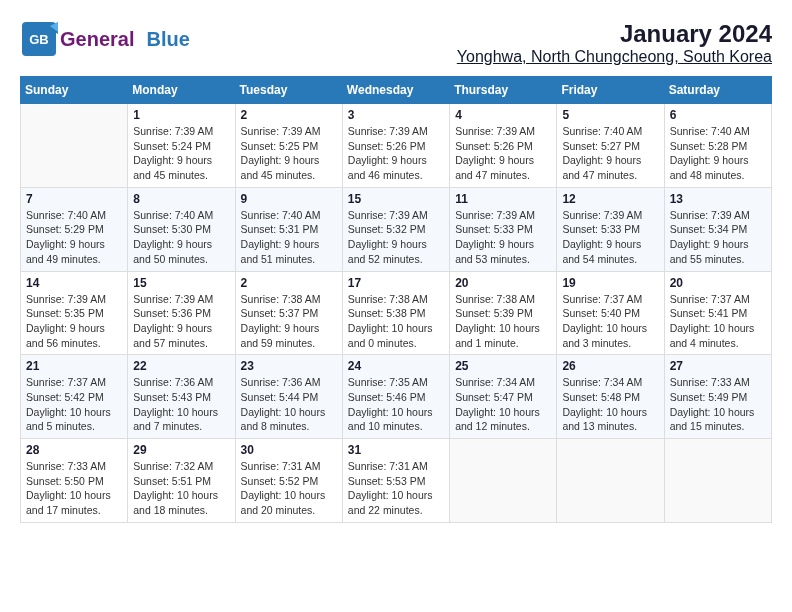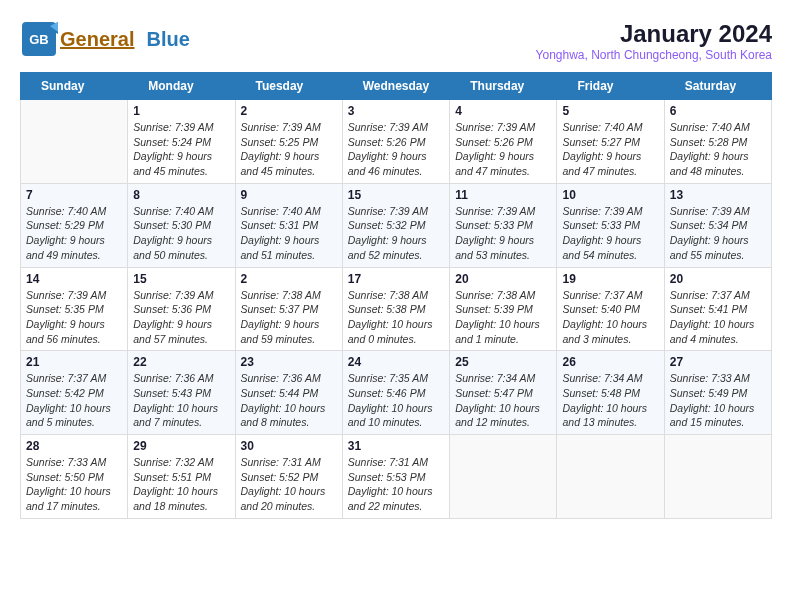--- a/index.html
+++ b/index.html
@@ -28,32 +28,33 @@
     }
     .title-section {
       text-align: right;
     }
     .month-title {
       font-size: 24px;
       font-weight: bold;
       color: #1a1a2e;
     }
     .location-title {
-      font-size: 12px;
-      color: #8b5cf6;
+      font-size: 16px;
+      color: #0f172a;
+      text-decoration: underline;
     }
     .calendar-table {
       width: 100%;
       border-collapse: collapse;
       font-size: 11px;
     }
     .calendar-table th {
       background: #2979b8;
       color: #fff;
-      padding: 6px 20px;
+      padding: 6px 4px;
       text-align: left;
       font-size: 12px;
       font-weight: bold;
       border: 1px solid #2979b8;
     }
     .calendar-table td {
       border: 1px solid #ddd;
       vertical-align: top;
       padding: 4px 5px;
       width: calc(100% / 7);
@@ -67,41 +68,40 @@
       font-weight: bold;
       font-size: 12px;
       color: #1a1a2e;
       display: block;
       margin-bottom: 2px;
     }
     .day-info {
       color: #333;
       font-size: 10.5px;
       line-height: 1.4;
-      font-style: italic;
     }
     .empty-cell {
       background: #f9f9f9 !important;
     }
   </style>
 </head>
 <body>
 
 <div class="header">
   <div class="logo">
     <div class="logo-wrapper">
       <svg width="38" height="38" viewBox="0 0 38 38">
         <rect x="2" y="2" width="34" height="34" rx="4" fill="#2979b8"></rect>
         <text x="19" y="24" text-anchor="middle" fill="white" font-size="13" font-weight="bold" font-family="Arial">GB</text>
         <polygon points="28,8 38,2 38,14" fill="#2979b8"></polygon>
         <polygon points="30,6 38,2 38,12" fill="#5aade8"></polygon>
       </svg>
       <div>
         <div style="font-size:20px; font-weight:bold; color:#1a1a2e; line-height:1.1;">
-          <span style="color:#a16207;text-decoration:underline;">General</span><span style="color:#2979b8;padding-left:12px;">Blue</span>
+          <span style="color:#701a75;">General</span><span style="color:#2979b8;padding-left:12px;">Blue</span>
         </div>
       </div>
     </div>
   </div>
   <div class="title-section">
     <div class="month-title">January 2024</div>
     <div class="location-title">Yonghwa, North Chungcheong, South Korea</div>
   </div>
 </div>
 
@@ -160,21 +160,21 @@
         </td>
         <td>
           <span class="day-number">15</span>
           <div class="day-info">Sunrise: 7:39 AM<br>Sunset: 5:32 PM<br>Daylight: 9 hours<br>and 52 minutes.</div>
         </td>
         <td>
           <span class="day-number">11</span>
           <div class="day-info">Sunrise: 7:39 AM<br>Sunset: 5:33 PM<br>Daylight: 9 hours<br>and 53 minutes.</div>
         </td>
         <td>
-          <span class="day-number">10</span>
+          <span class="day-number">12</span>
           <div class="day-info">Sunrise: 7:39 AM<br>Sunset: 5:33 PM<br>Daylight: 9 hours<br>and 54 minutes.</div>
         </td>
         <td>
           <span class="day-number">13</span>
           <div class="day-info">Sunrise: 7:39 AM<br>Sunset: 5:34 PM<br>Daylight: 9 hours<br>and 55 minutes.</div>
         </td>
       </tr>
       <tr>
         <td>
           <span class="day-number">14</span>

